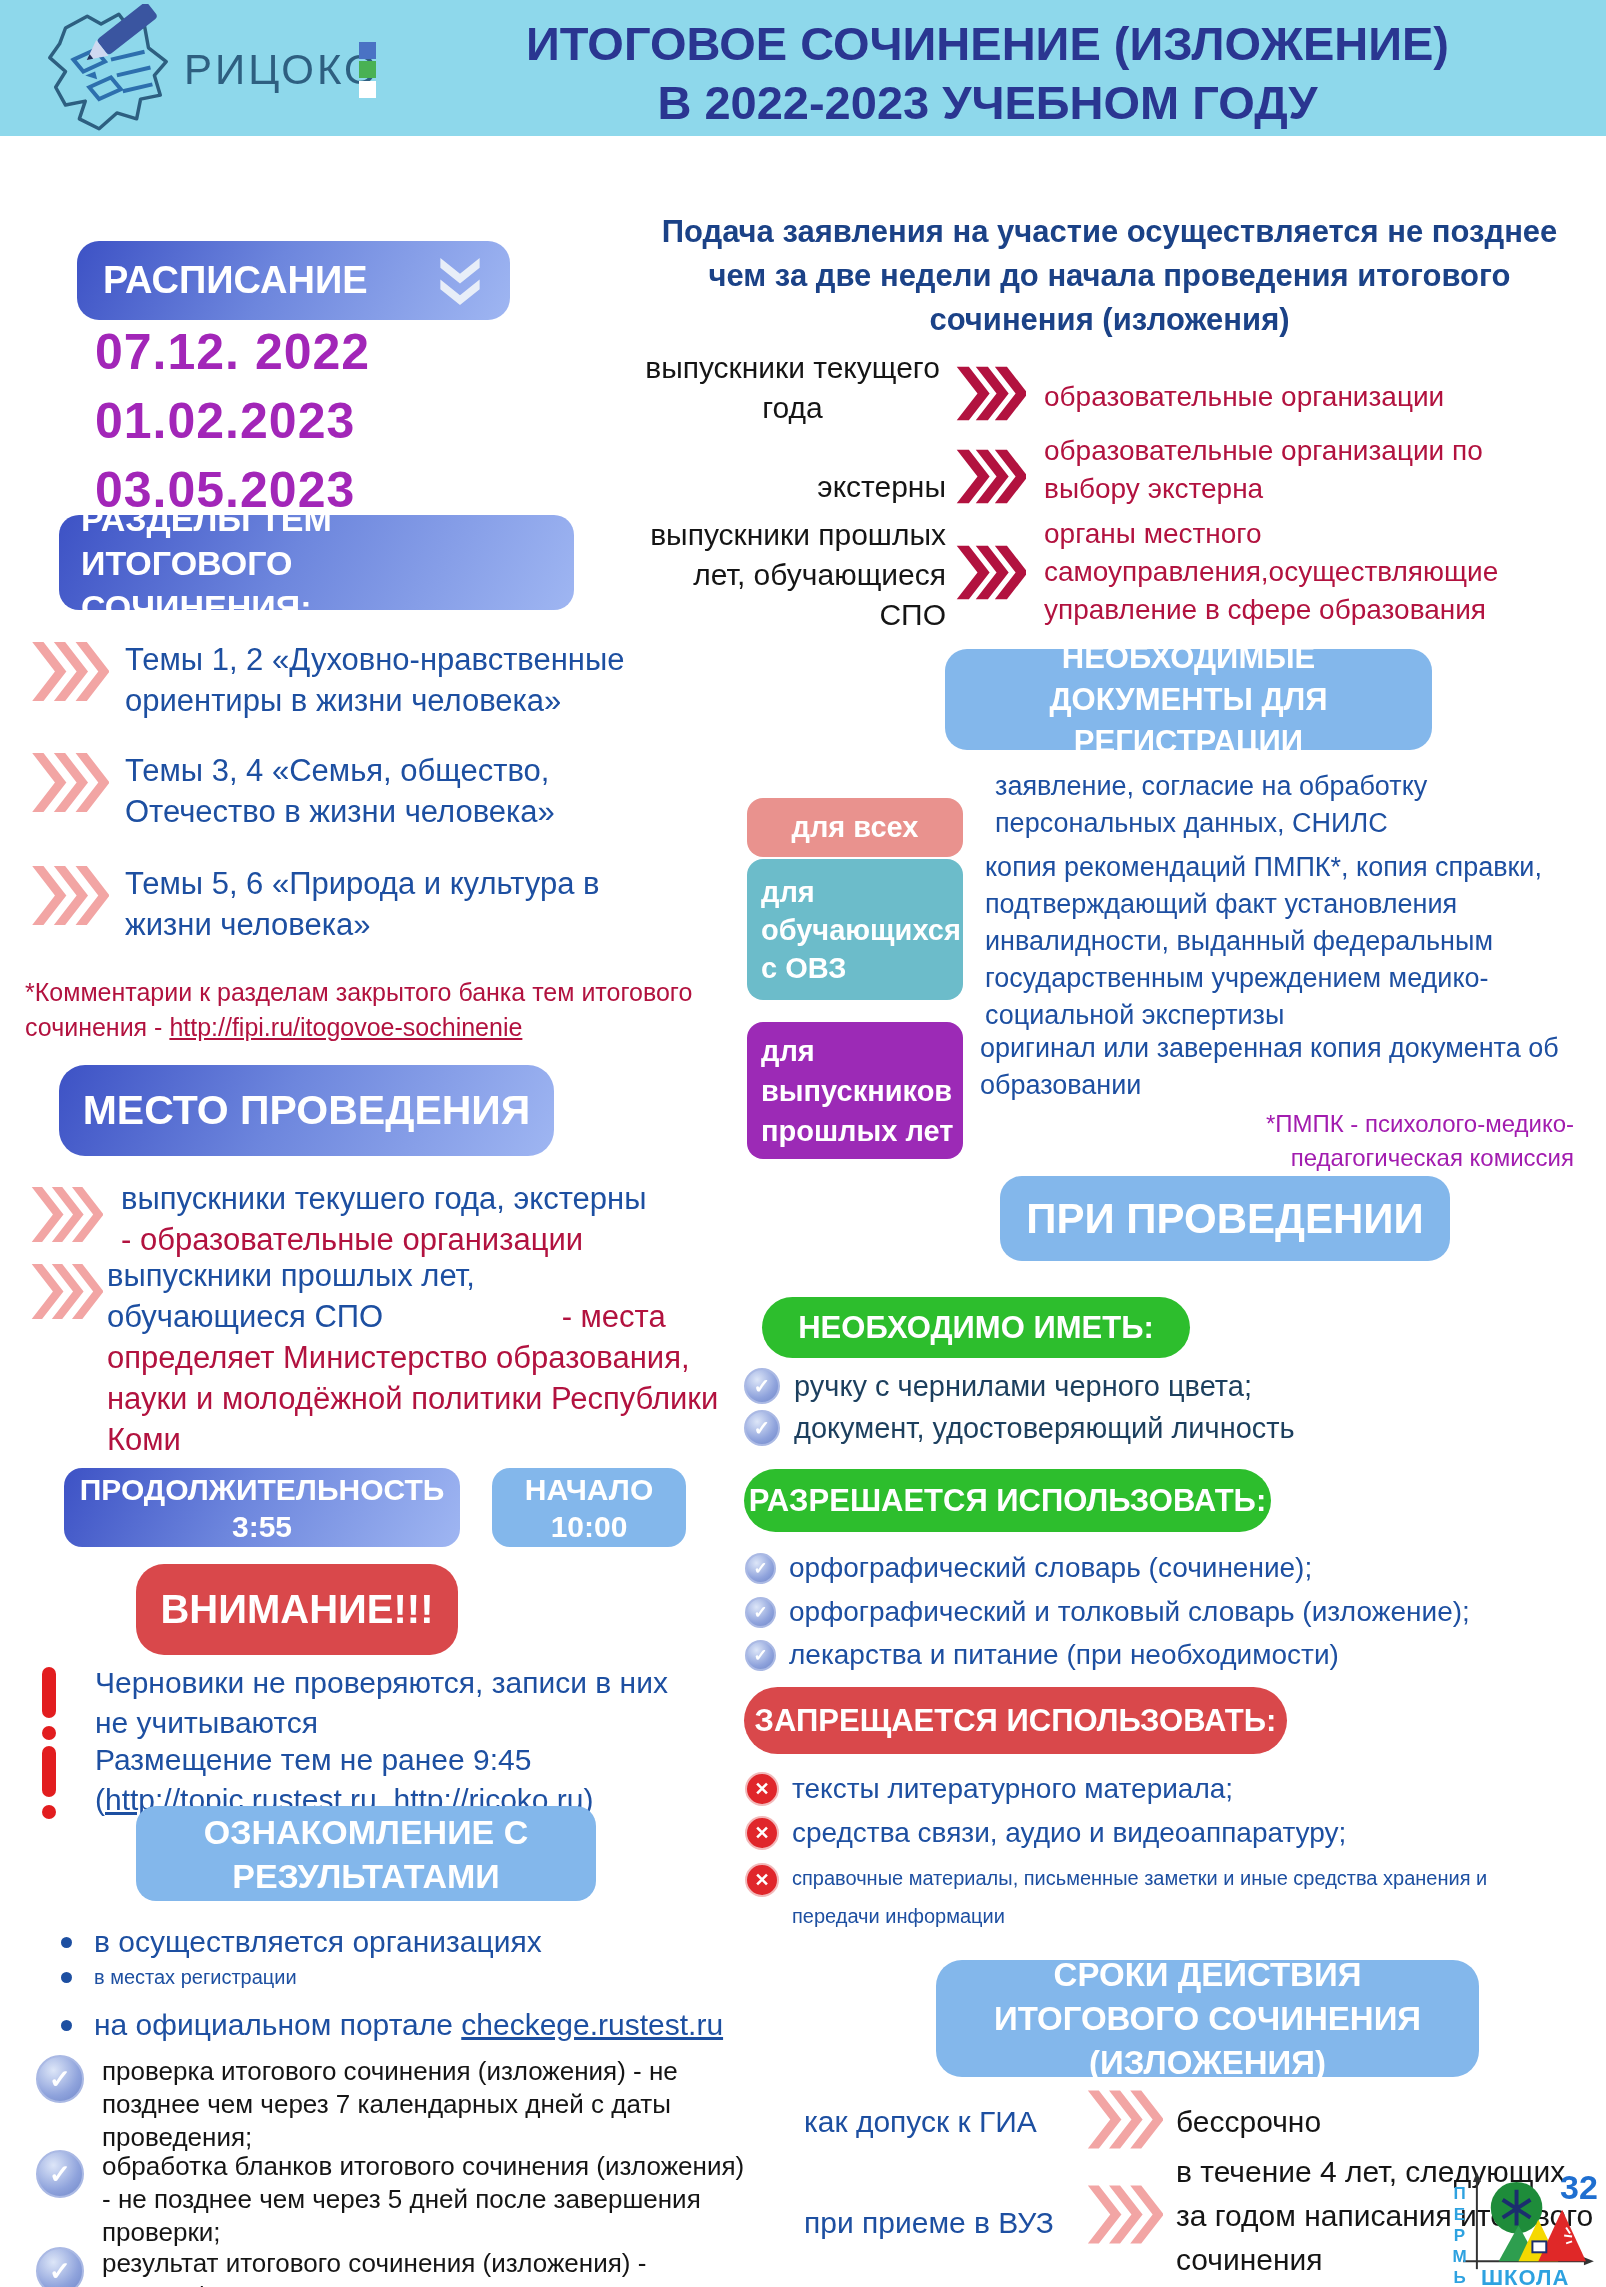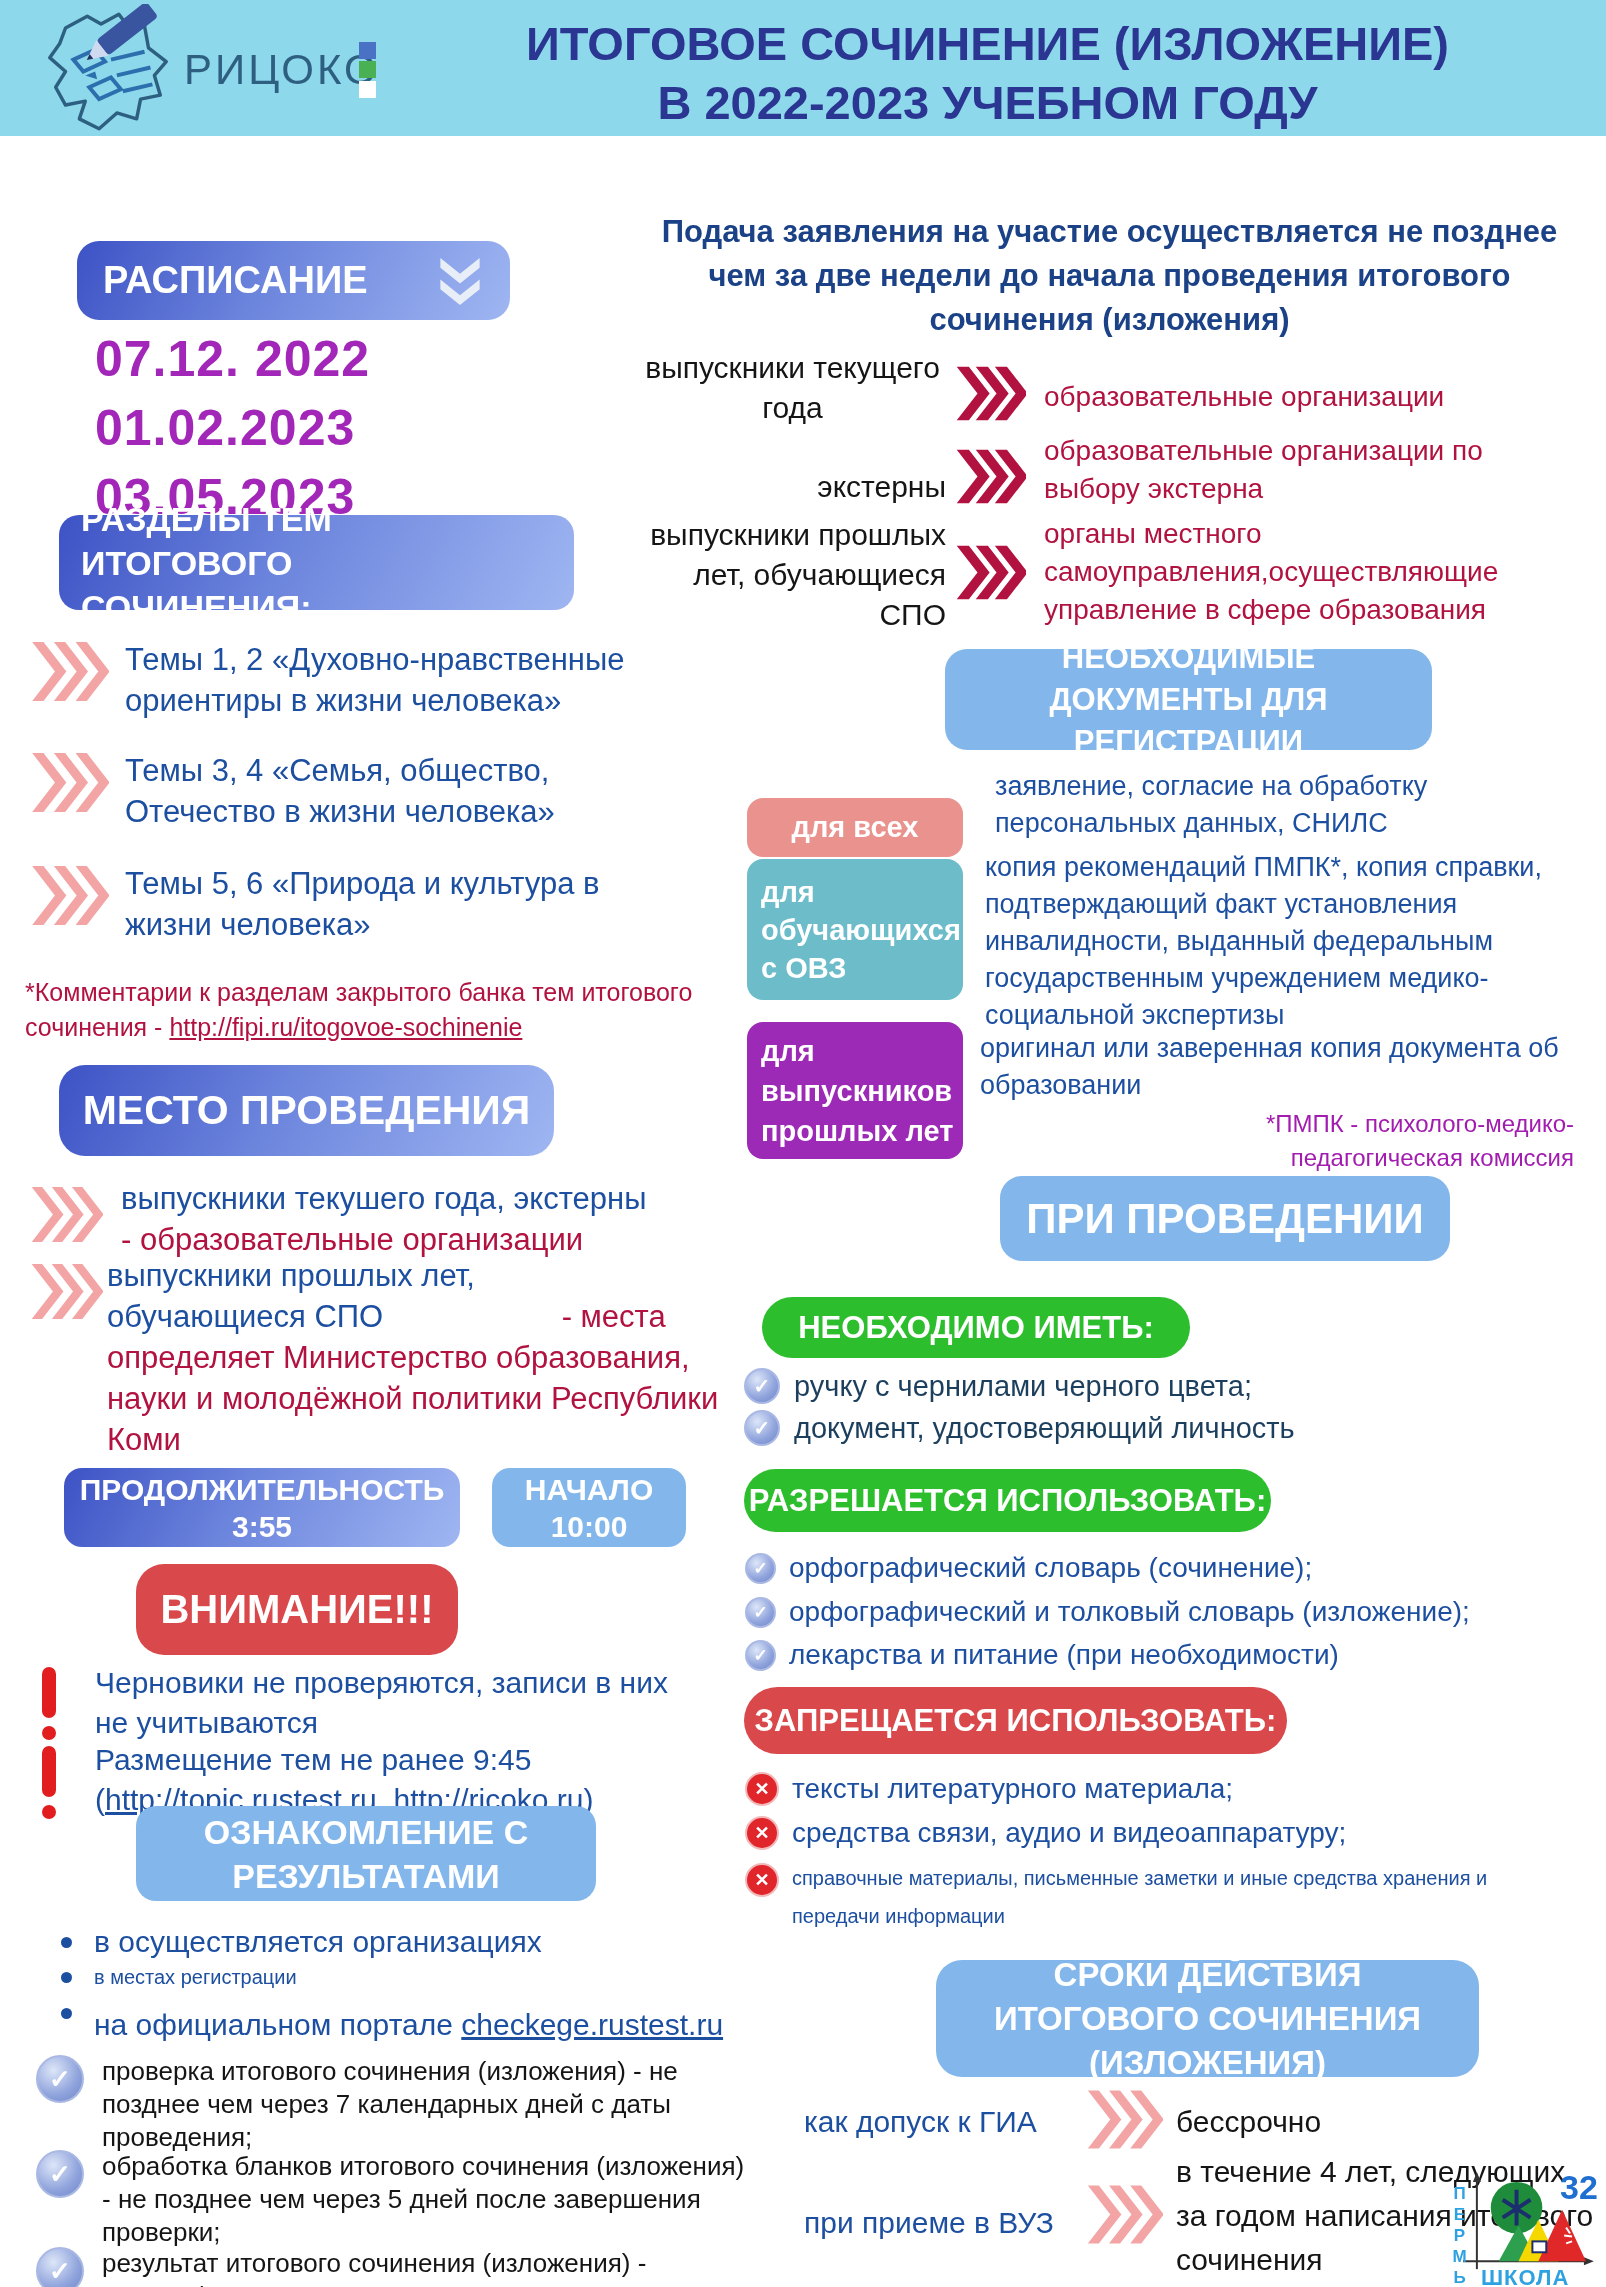--- a/index.html
+++ b/index.html
@@ -88,21 +88,21 @@
   </div>
 
   <div class="abs grad" style="left:77px;top:241px;width:433px;height:79px;display:flex;align-items:center;justify-content:space-between;padding:0 26px;box-sizing:border-box;">
     <span style="font-size:38px;">РАСПИСАНИЕ</span>
     <svg width="48" height="53" viewBox="0 0 48 54">
       <path d="M4,4 L24,20 L44,4 L44,14 L24,30 L4,14 Z" fill="#e8eef8"></path>
       <path d="M4,26 L24,42 L44,26 L44,36 L24,52 L4,36 Z" fill="#e8eef8"></path>
     </svg>
   </div>
 
-  <div class="abs" style="left:95px;top:325px;width:436px;font-weight:bold;font-size:50px;line-height:69px;color:#a226b8;letter-spacing:1px;">
+  <div class="abs" style="left:95px;top:318px;width:436px;font-weight:bold;font-size:50px;line-height:69px;color:#a226b8;letter-spacing:1px;">
     <div>07.12. 2022</div>
     <div>01.02.2023</div>
     <div>03.05.2023</div>
   </div>
 
   <div class="abs grad" style="left:59px;top:515px;width:515px;height:95px;border-radius:20px;display:flex;align-items:center;padding-left:22px;box-sizing:border-box;">
     <span style="font-size:34px;line-height:44px;width:426px;">РАЗДЕЛЫ ТЕМ ИТОГОВОГО СОЧИНЕНИЯ:</span>
   </div>
 
   <div class="abs row" style="left:28px;top:639px;gap:16px;">
@@ -194,21 +194,21 @@
   </div>
 
   <div class="abs row" style="left:61px;top:1925px;gap:22px;align-items:center;">
     <span class="dot"></span>
     <span class="blue" style="font-size:30px;">в осуществляется организациях</span>
   </div>
   <div class="abs row" style="left:61px;top:1966px;gap:22px;align-items:center;">
     <span class="dot"></span>
     <span class="blue" style="font-size:20px;">в местах регистрации</span>
   </div>
-  <div class="abs row" style="left:61px;top:2008px;gap:22px;">
+  <div class="abs row" style="left:61px;top:2008px;gap:22px;align-items:center;">
     <span class="dot"></span>
     <span class="blue" style="font-size:30px;"><span>на официальном портале </span><a class="lnk-blue" href="#">checkege.rustest.ru</a></span>
   </div>
 
   <div class="abs row" style="left:36px;top:2055px;gap:18px;">
     <span class="badge b44">✓</span>
     <span class="black" style="font-size:26px;line-height:33px;width:644px;">проверка итогового сочинения (изложения) - не позднее чем через 7 календарных дней с даты проведения;</span>
   </div>
   <div class="abs row" style="left:36px;top:2150px;gap:18px;">
     <span class="badge b44">✓</span>

